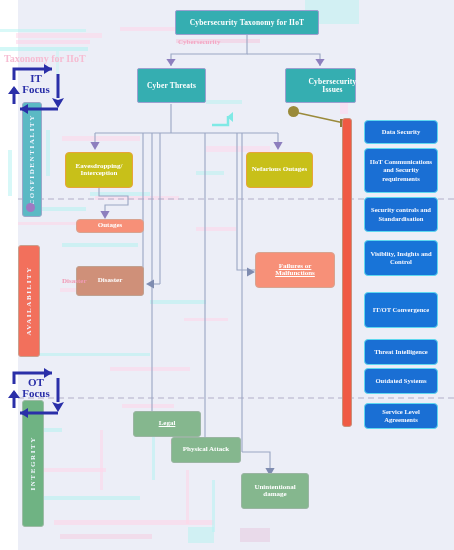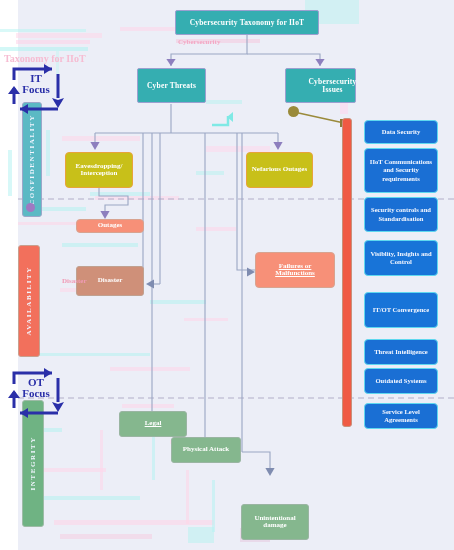--- a/index.html
+++ b/index.html
@@ -247,29 +247,29 @@
   </div>
 
   <div class="node tan" style="left:76px;top:266px;width:68px;height:30px;">
     <span>Disaster</span>
   </div>
 
   <div class="node salmon" style="left:255px;top:252px;width:80px;height:36px;text-decoration:underline;">
     <span>Failures or Malfunctions</span>
   </div>
 
-  <div class="node green" style="left:119px;top:411px;width:68px;height:26px;text-decoration:underline;">
+  <div class="node green" style="left:133px;top:411px;width:68px;height:26px;text-decoration:underline;">
     <span>Legal</span>
   </div>
 
   <div class="node green" style="left:171px;top:437px;width:70px;height:26px;">
     <span>Physical Attack</span>
   </div>
 
-  <div class="node green" style="left:241px;top:473px;width:68px;height:36px;margin-top:31px;">
+  <div class="node green" style="left:241px;top:473px;width:68px;height:36px;">
     <span>Unintentional damage</span>
   </div>
 
   <div class="vbar red-long" style="left:342px;top:118px;width:8px;height:307px;"></div>
 
   <div class="node blue" style="left:364px;top:120px;width:74px;height:24px;">
     <span>Data Security</span>
   </div>
   <div class="node blue" style="left:364px;top:148px;width:74px;height:45px;">
     <span>IIoT Communications and Security requirements</span>

